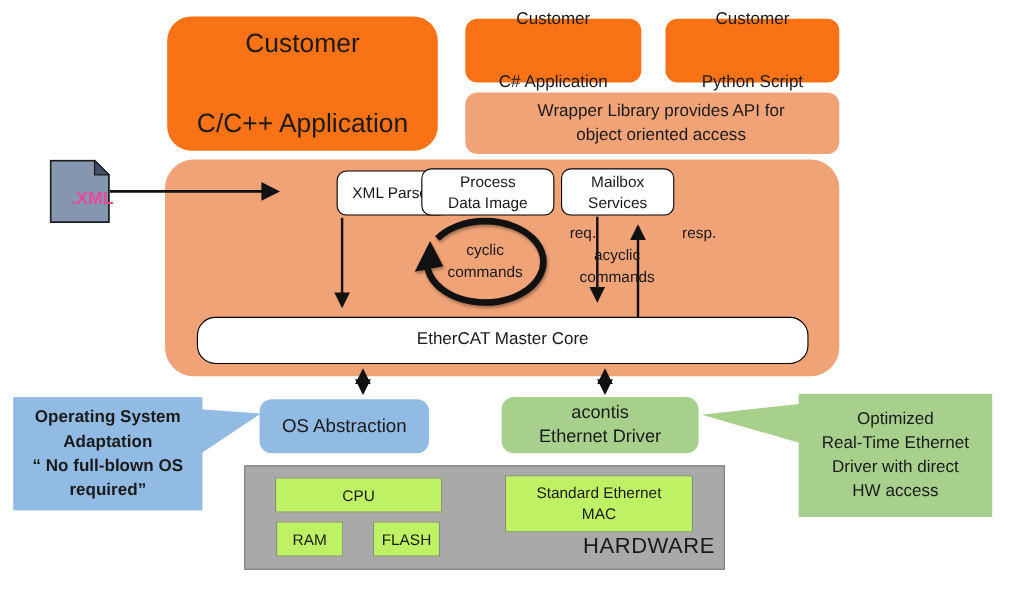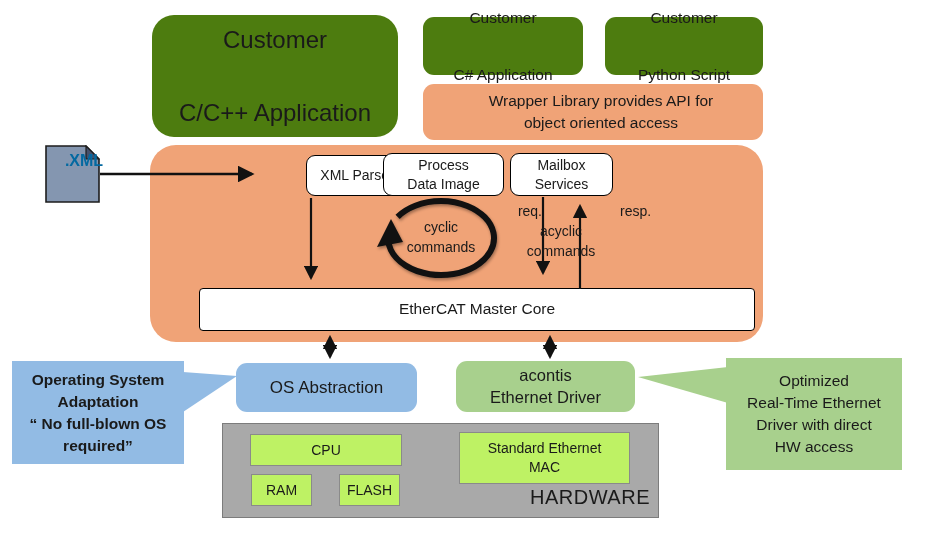--- a/index.html
+++ b/index.html
@@ -5,66 +5,66 @@
   html,body { margin:0; padding:0; background:#fff; }
   .stage {
     position:relative; width:927px; height:541px; overflow:hidden;
     background:#ffffff; font-family:"Liberation Sans", sans-serif; color:#1a1a1a;
   }
   .box {
     position:absolute; box-sizing:border-box;
     display:flex; flex-direction:column; align-items:center; justify-content:center;
     text-align:center;
   }
-  .yellow { background:#4d7c0f;gap:35px; }
+  .yellow { background:#f97316;gap:35px; }
   .orange { background:#F0A377;padding-left:16px; }
   .blue   { background:#92BBE4; }
   .green  { background:#A8D08D; }
 
   #app-cpp     { left:152px; top:15px;  width:246px; height:122px; border-radius:22px; font-size:24px; line-height:1.55; }
   #app-cs      { left:423px; top:17px;  width:160px; height:58px;  border-radius:11px; font-size:15.5px; line-height:1.4; }
   #app-py      { left:605px; top:17px;  width:158px; height:58px;  border-radius:11px; font-size:15.5px; line-height:1.4; }
   #wrapper-lib { left:423px; top:84px;  width:340px; height:56px;  border-radius:11px; font-size:15.5px; line-height:1.4; }
 
   #master-container { left:150px; top:145px; width:613px; height:197px; border-radius:26px; }
 
   .white-box {
     background:#ffffff; border:1.4px solid #000; border-radius:9px;
     font-size:14px; line-height:1.3; z-index:2;
   }
   #xml-parser { left:262px; top:155px; width:102px; height:41px;margin-left:44px; }
   #pdi        { left:383px; top:153px; width:121px; height:43px; }
   #mailbox    { left:510px; top:153px; width:103px; height:43px; }
-  #core       { left:179px; top:288px; width:556px; height:43px; border-radius:4px; font-size:15.5px;margin-left:20px; }
+  #core       { left:179px; top:288px; width:556px; height:43px; border-radius:17px; font-size:15.5px; }
 
   .floating-label { position:absolute; z-index:6; font-size:14px; line-height:1.4; background:transparent; }
   #cyclic-label  { left:398px; top:218px; width:86px;  text-align:center; }
   #req-label     { left:498px; top:202px; width:44px;  text-align:right; }
   #resp-label    { left:620px; top:202px; width:52px;  text-align:left; }
   #acyclic-label { left:507px; top:222px; width:108px; text-align:center; }
 
-  #os-box  { left:236px; top:363px; width:181px; height:49px; border-radius:11px; font-size:17px; }
+  #os-box  { left:236px; top:363px; width:154px; height:49px; border-radius:11px; font-size:17px; }
   #eth-box { left:456px; top:361px; width:179px; height:51px; border-radius:11px; font-size:16.5px; line-height:1.3; }
 
   .callout { font-size:15.5px; line-height:1.42; }
   #os-callout  { left:12px;  top:361px; width:172px; height:103px;font-weight:bold; }
   #drv-callout { left:726px; top:358px; width:176px; height:112px; }
 
   #hw-box { left:222px; top:423px; width:437px; height:95px; background:#A9A9A9; border:1px solid #7c7c7c; }
   .hw-inner { background:#bef264; border:1px solid #8a8a8a; font-size:14px; line-height:1.35; z-index:2; }
   #cpu   { left:250px; top:434px; width:152px; height:32px; }
   #ram   { left:251px; top:474px; width:61px;  height:32px; }
   #flash { left:339px; top:474px; width:61px;  height:32px; }
   #mac   { left:459px; top:432px; width:171px; height:52px; }
   #hw-label { position:absolute; left:460px; top:486px; width:190px; text-align:right; font-size:20px; z-index:2; letter-spacing:0.5px; }
 
   #eni-icon { position:absolute; left:45px; top:145px; width:55px; height:58px; z-index:2; }
   #eni-xml-label {
-    position:absolute; left:45px; top:152px; width:78px; text-align:center;
-    color:#0369a1; font-size:16px; font-weight:600; z-index:3;
+    position:absolute; left:45px; top:172px; width:78px; text-align:center;
+    color:#ec4899; font-size:16px; font-weight:600; z-index:3;
   }
   #eni-caption { position:absolute; left:2px; top:205px; width:137px; text-align:center; font-size:13.5px; line-height:1.32; }
 
   #connector-layer { position:absolute; left:0; top:0; width:927px; height:541px; z-index:4; pointer-events:none; }
   .conn { stroke:#111; fill:none; }
   .cyclic-arrow { filter: drop-shadow(1px 2px 1.5px rgba(0,0,0,0.35)); }
 </style>
 </head>
 <body>
 

